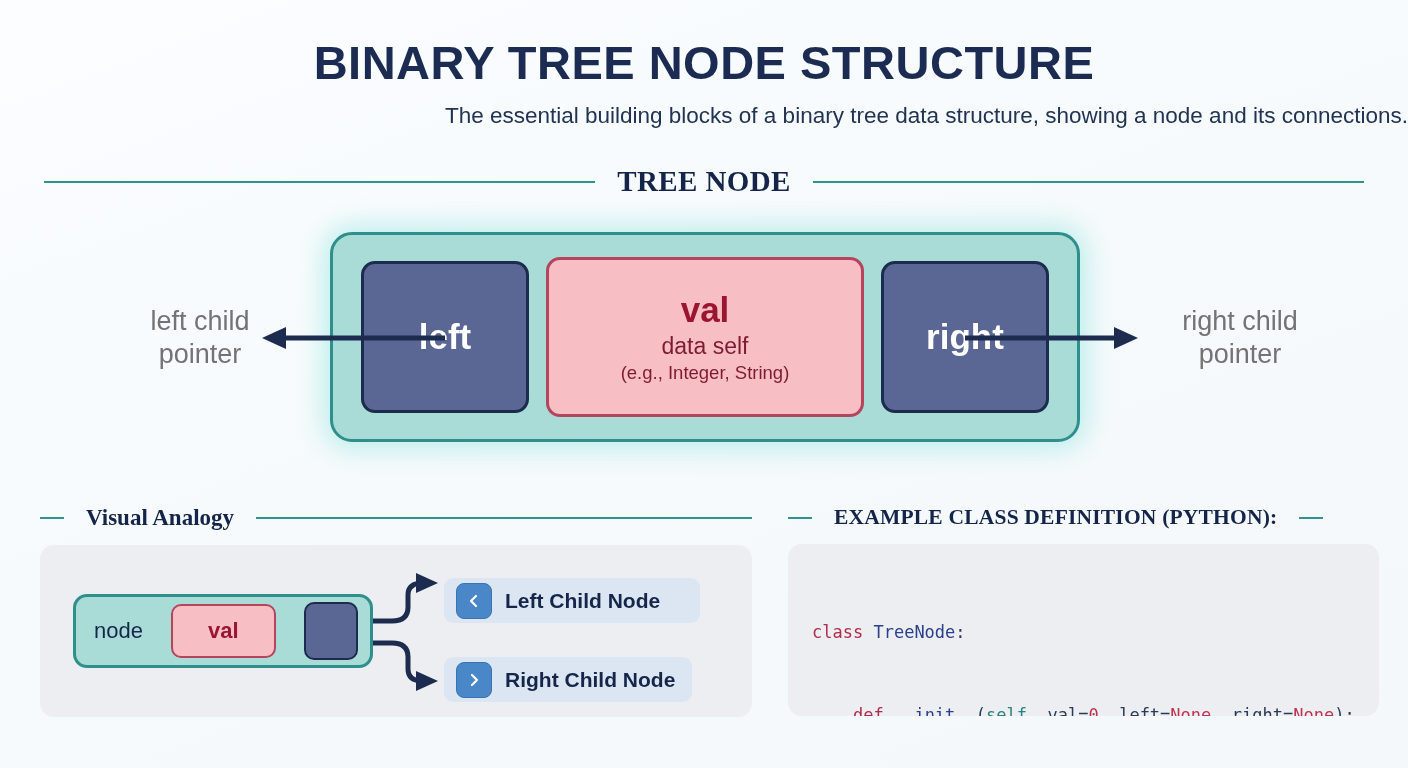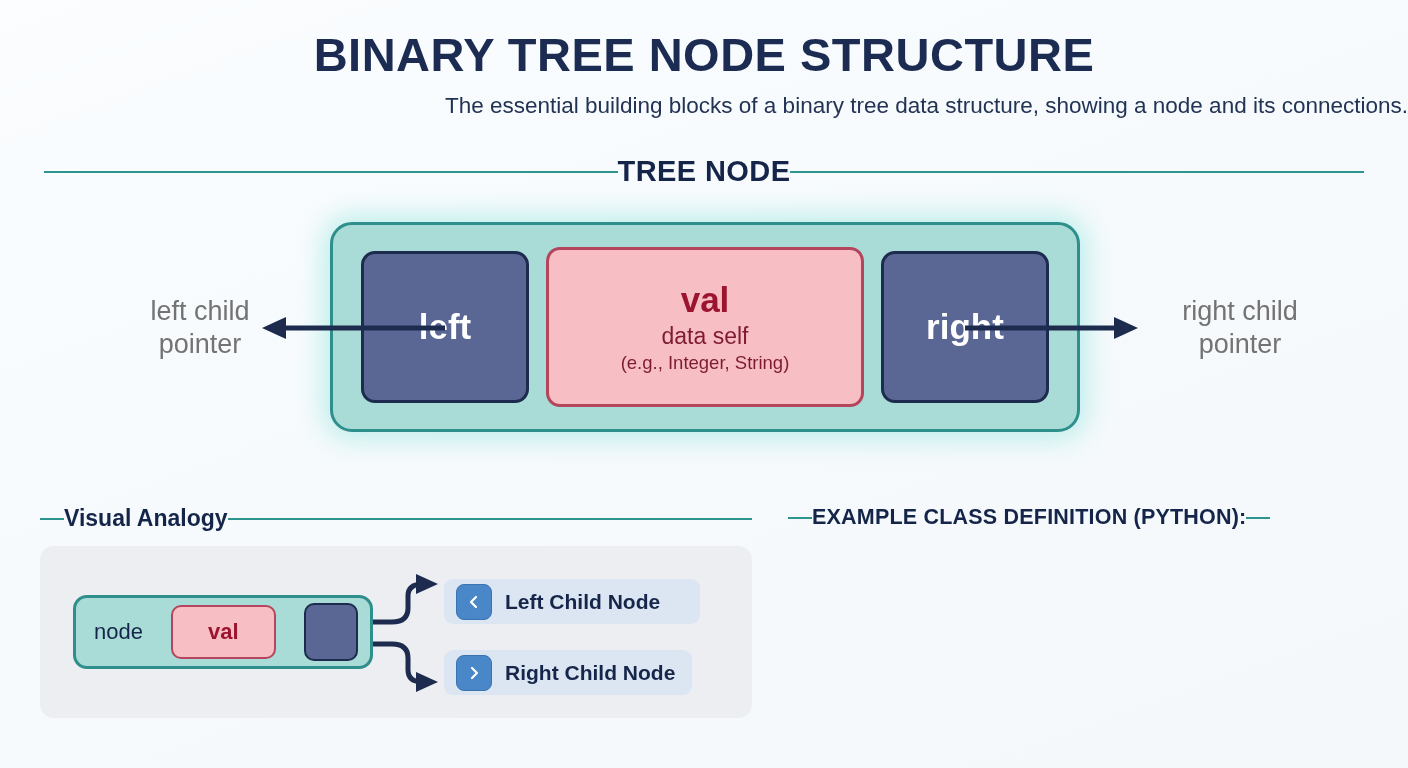--- a/index.html
+++ b/index.html
@@ -19,36 +19,37 @@
   
   .header {
     text-align: center;
     padding-top: 22px;
   }
   .main-title {
     font-size: 47px;
     font-weight: bold;
     letter-spacing: 0.5px;
     color: #1b2b52;
-    margin: 8px;
+    margin: 16px;
     line-height: 1.05;
   }
   .subtitle {
     font-size: 22.5px;
     color: #223354;
     margin: 14px 0 0 0;
     font-weight: 400;
     text-align: right;
   }
 
   
   .section-head {
     display: flex;
     align-items: center;
-    gap: 0;
+    gap: 22px;
+    font-family: Liberation Serif, serif;
   }
   .rule {
     height: 2px;
     background: #2d9490;
     flex: 1 1 auto;
   }
   .rule-short {
     flex: 0 0 24px;
   }
   .section-title {
@@ -246,21 +247,21 @@
     background: #dce6f2;
     border-radius: 9px;
     display: flex;
     align-items: center;
     gap: 13px;
     padding-left: 12px;
     box-sizing: border-box;
     z-index: 2;
   }
   .pill-left  { top: 33px; }
-  .pill-right { top: 104px; width: 248px; }
+  .pill-right { top: 112px; width: 248px; }
 
   .pill-badge {
     width: 34px;
     height: 34px;
     background: #4a87c8;
     border: 1.5px solid #3a73b0;
     border-radius: 8px;
     display: flex;
     align-items: center;
     justify-content: center;
@@ -377,14 +378,21 @@
     </div>
   </div>
 
   <div class="col-right">
     <div class="section-head code-head">
       <div class="rule rule-short"></div>
       <div class="section-title">EXAMPLE CLASS DEFINITION (PYTHON):</div>
       <div class="rule rule-short"></div>
     </div>
 
+    <div class="panel panel-code">
+      <div><span class="t-kw">class</span> <span class="t-cls">TreeNode</span>:</div>
+      <div>    <span class="t-kw">def</span> <span class="t-cls">__init__</span>(<span class="t-self">self</span>, val=<span class="t-lit">0</span>, left=<span class="t-lit">None</span>, right=<span class="t-lit">None</span>):</div>
+      
+      
+      
+    </div>
   </div>
 </div>
 
 </body></html>

